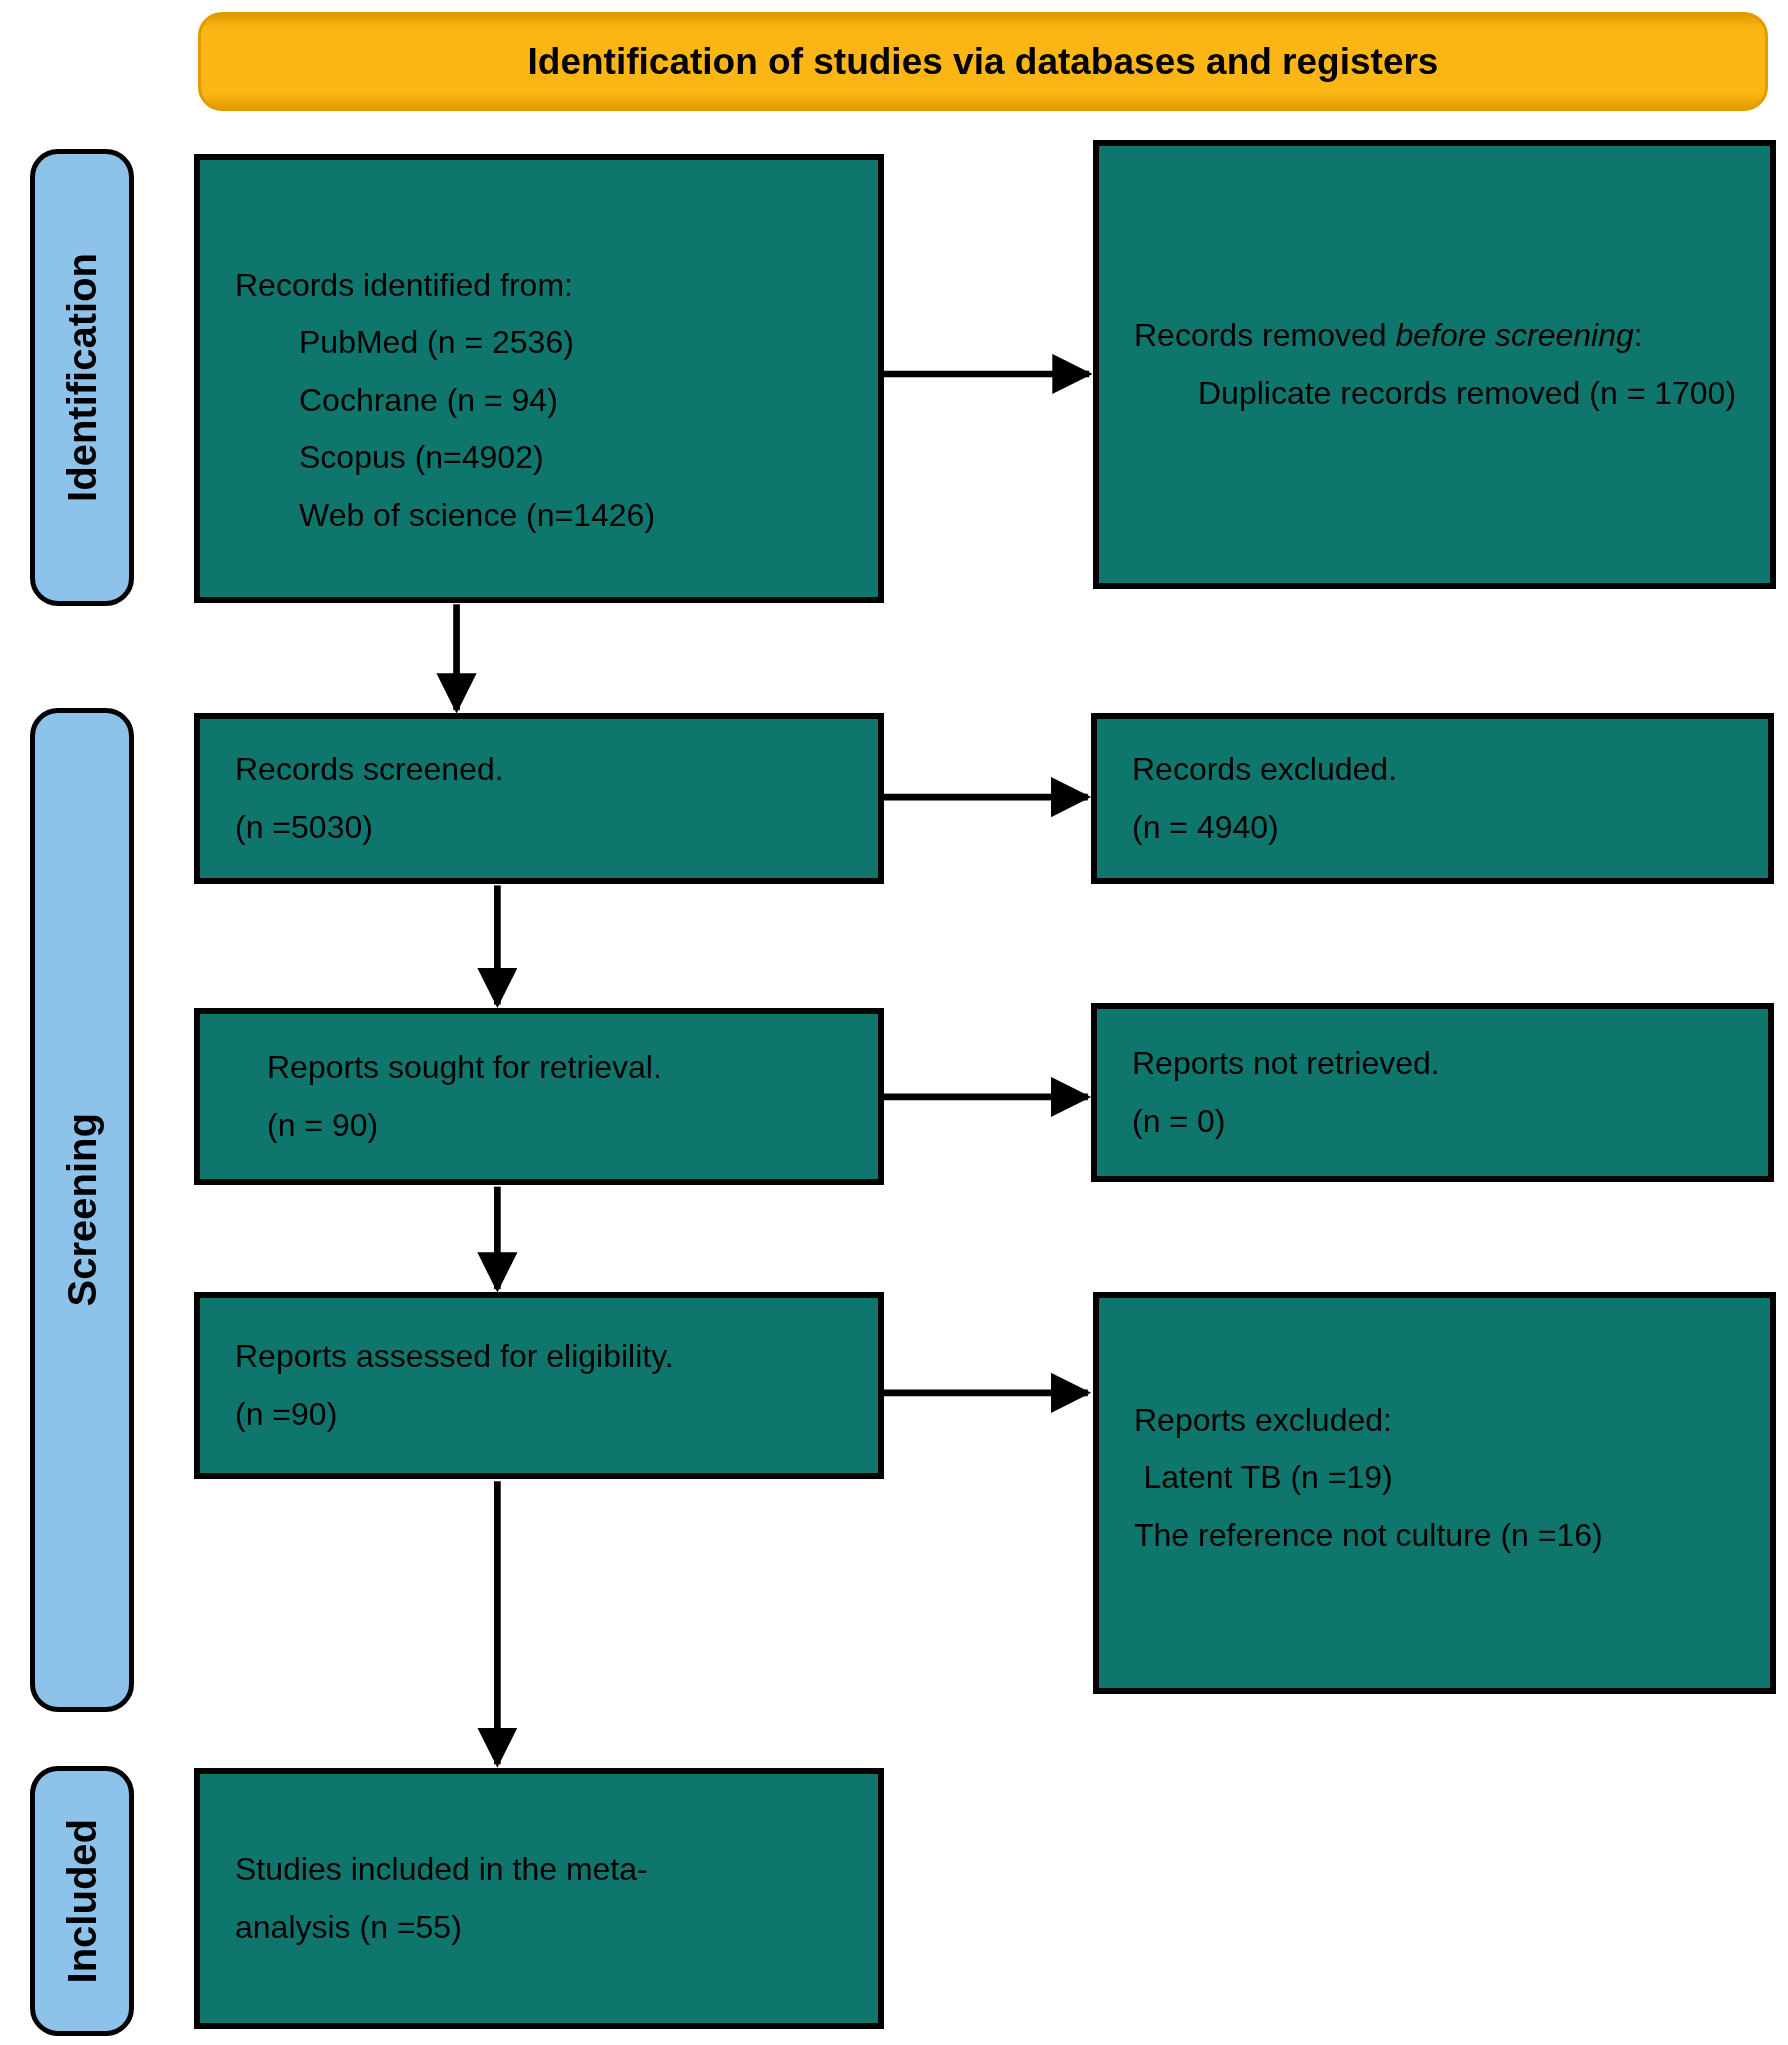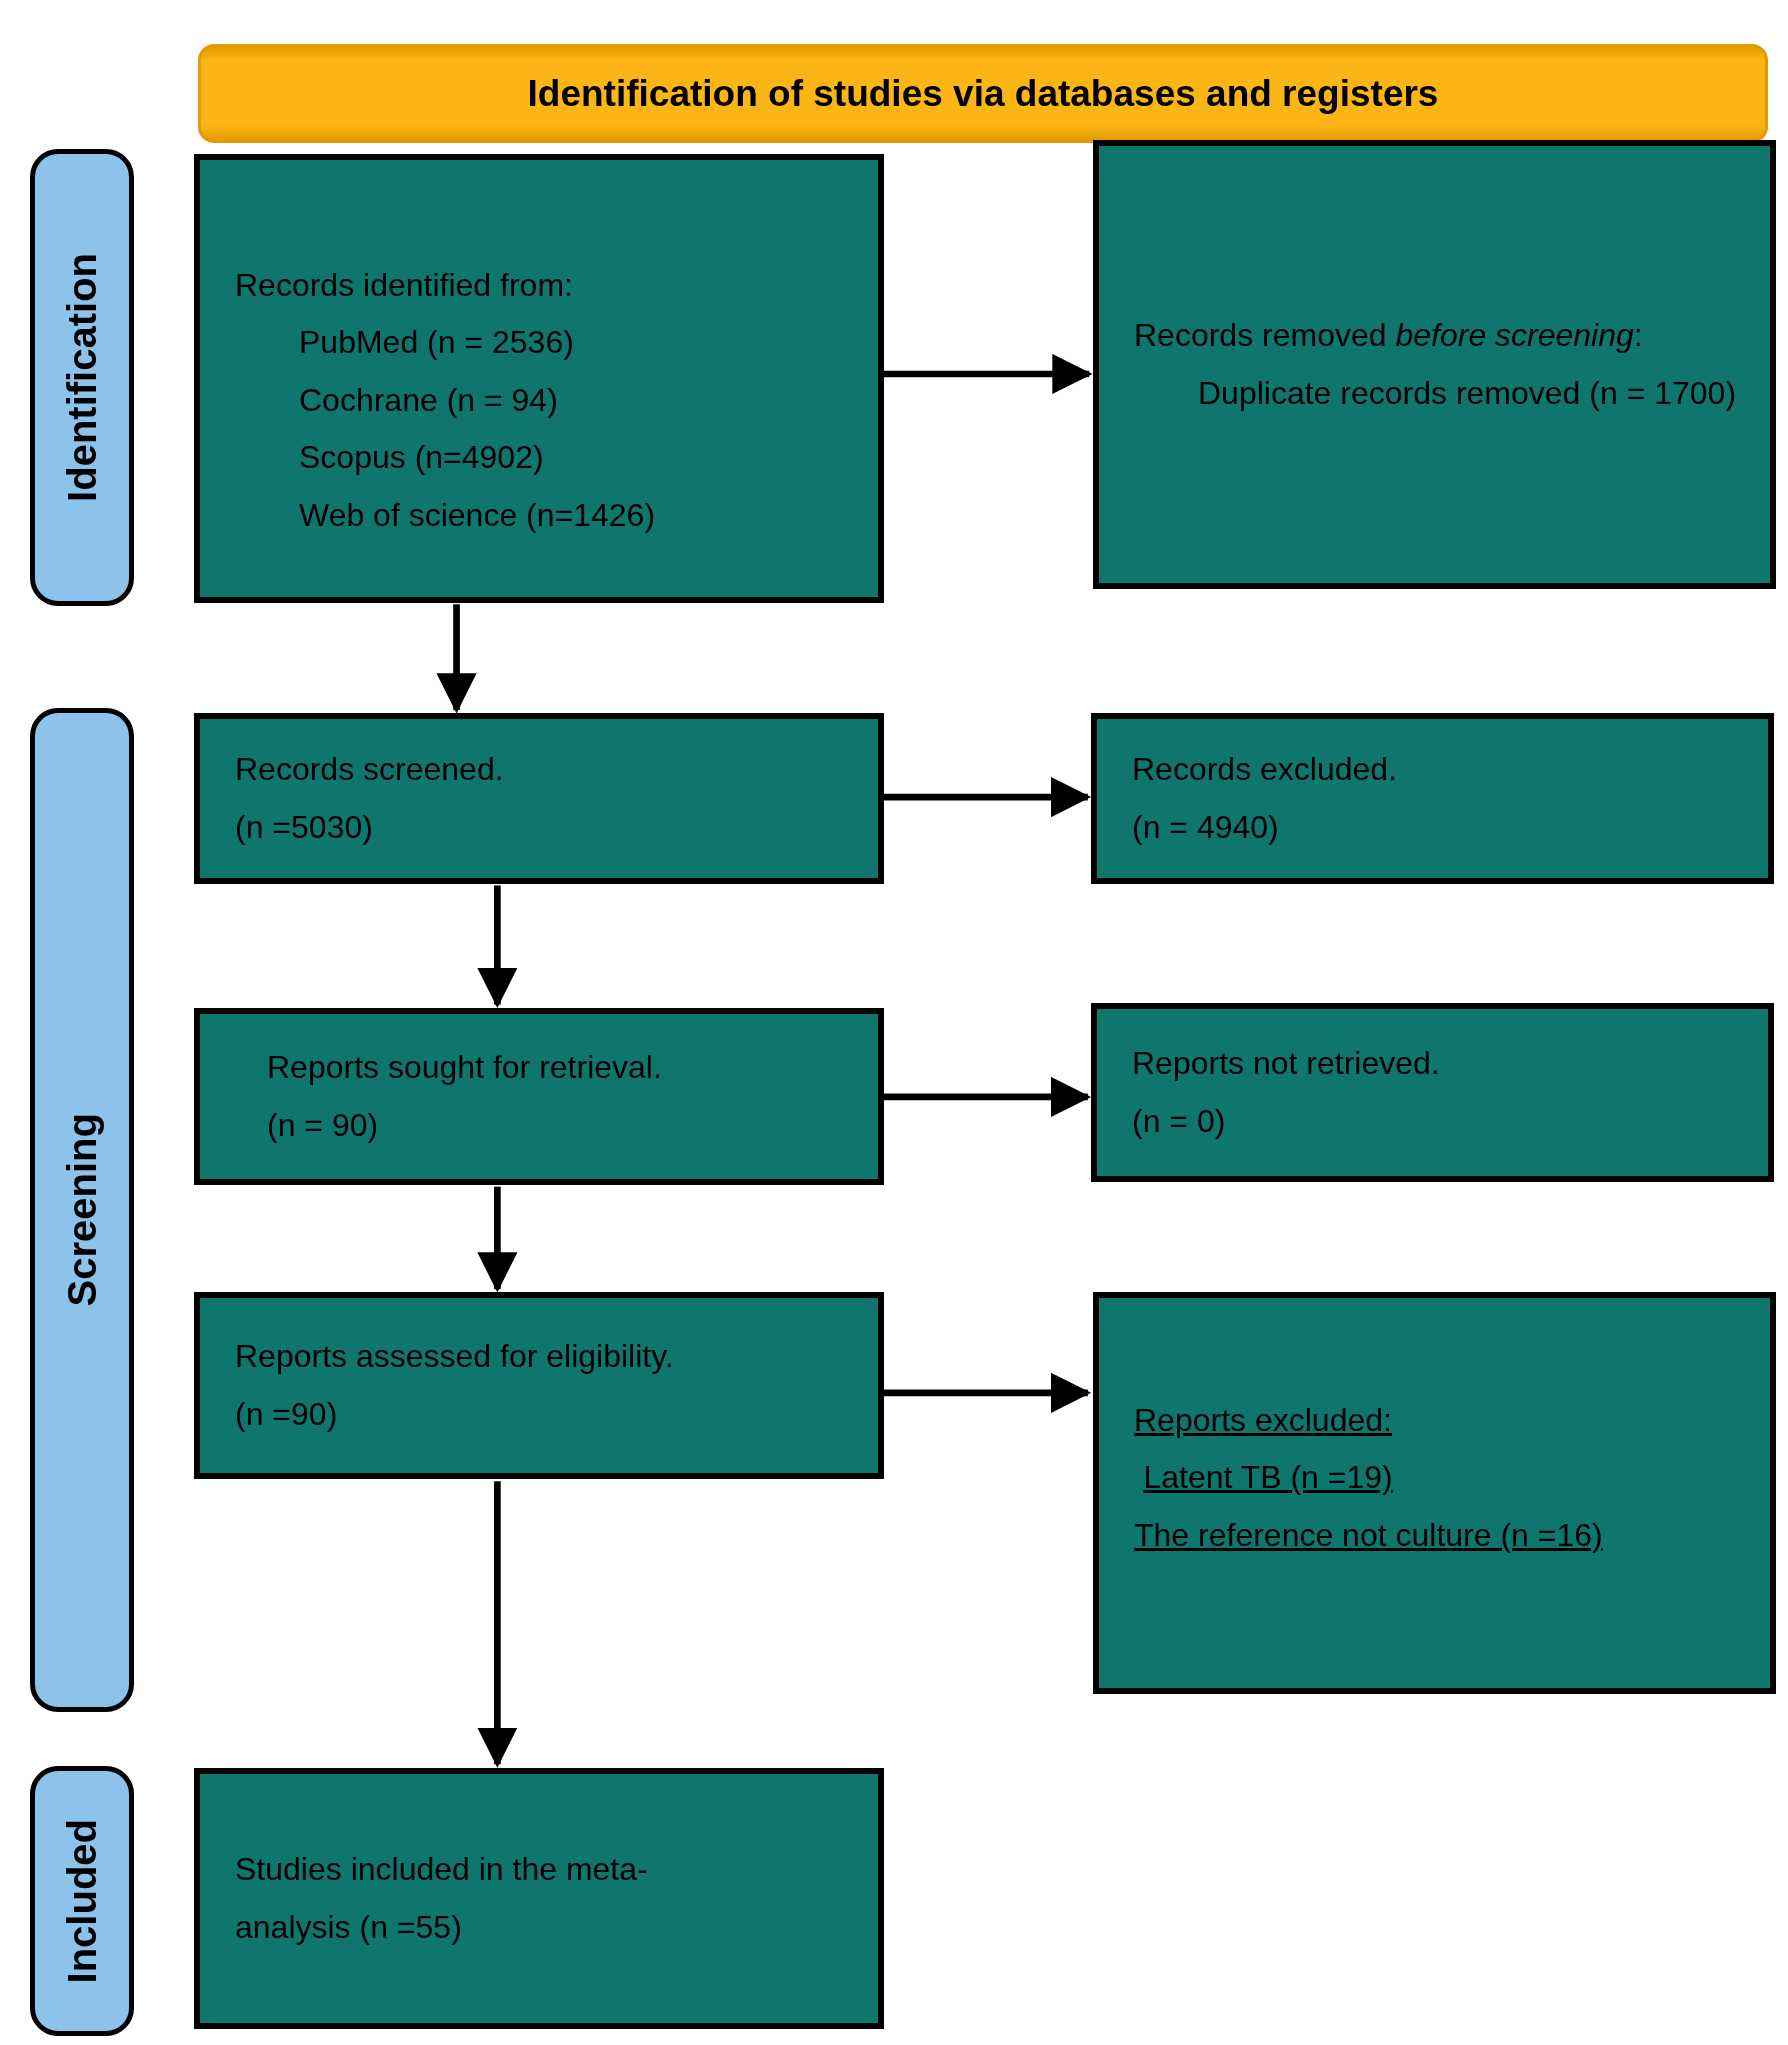--- a/index.html
+++ b/index.html
@@ -27,29 +27,29 @@
     left:0;top:0;
     width:1788px;height:2046px;
     pointer-events:none;
   }
   .arrows line{
     stroke:var(--arrow);
     stroke-width:10;
   }
   .title-bar{
     position:absolute;
-    left:198px;top:44px;
+    left:198px;top:12px;
     width:1570px;height:99px;
     background:linear-gradient(180deg,
       var(--header-border) 0%,
       var(--header-fill) 14%,
       var(--header-fill) 84%,
       var(--header-border) 100%);
     border:3.3px solid var(--header-border);
-    border-radius:16px;
+    border-radius:24px;
     display:flex;align-items:center;justify-content:center;
     font-size:37px;font-weight:bold;
     text-align:left;
   }
   .stage{
     position:absolute;
     left:30px;width:104px;
     background:var(--stage-fill);
     border:5.4px solid var(--box-border);
     border-radius:28px;
@@ -72,21 +72,21 @@
     font-size:32px;
     line-height:1.8;
   }
   .box-inner{
     padding:6.7px 27px 6.7px 35px;
     width:100%;
   }
   .indent{padding-left:64px;}
   .indent-sm{padding-left:9.4px;}
   .offset-down .box-inner{margin-top:44px;}
-  .offset-up .box-inner{margin-top:-30px;text-decoration:underline;}
+  .offset-up .box-inner{margin-top:-30px;}
   .col-left{left:194px;width:690px;}
   .col-right{left:1093px;width:683px;}
   .box-records-identified{top:154px;height:449px;}
   .box-records-removed{top:140px;height:449px;}
   .box-records-screened{top:713px;height:171px;}
   .box-records-excluded{left:1091px;top:713px;height:171px;}
   .box-reports-sought{top:1008px;height:177px;padding-left:32px;}
   .box-reports-not-retrieved{left:1091px;top:1003px;height:179px;}
   .box-reports-assessed{top:1292px;height:187px;}
   .box-reports-excluded{top:1292px;height:402px;}

